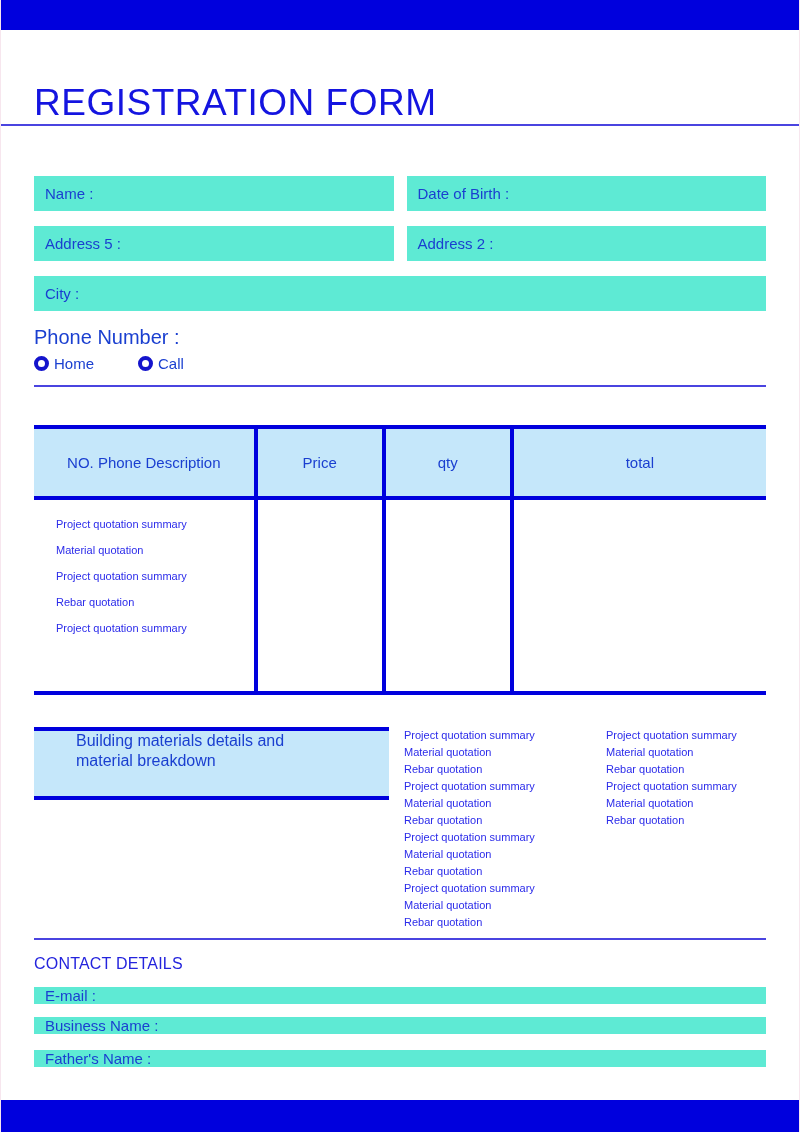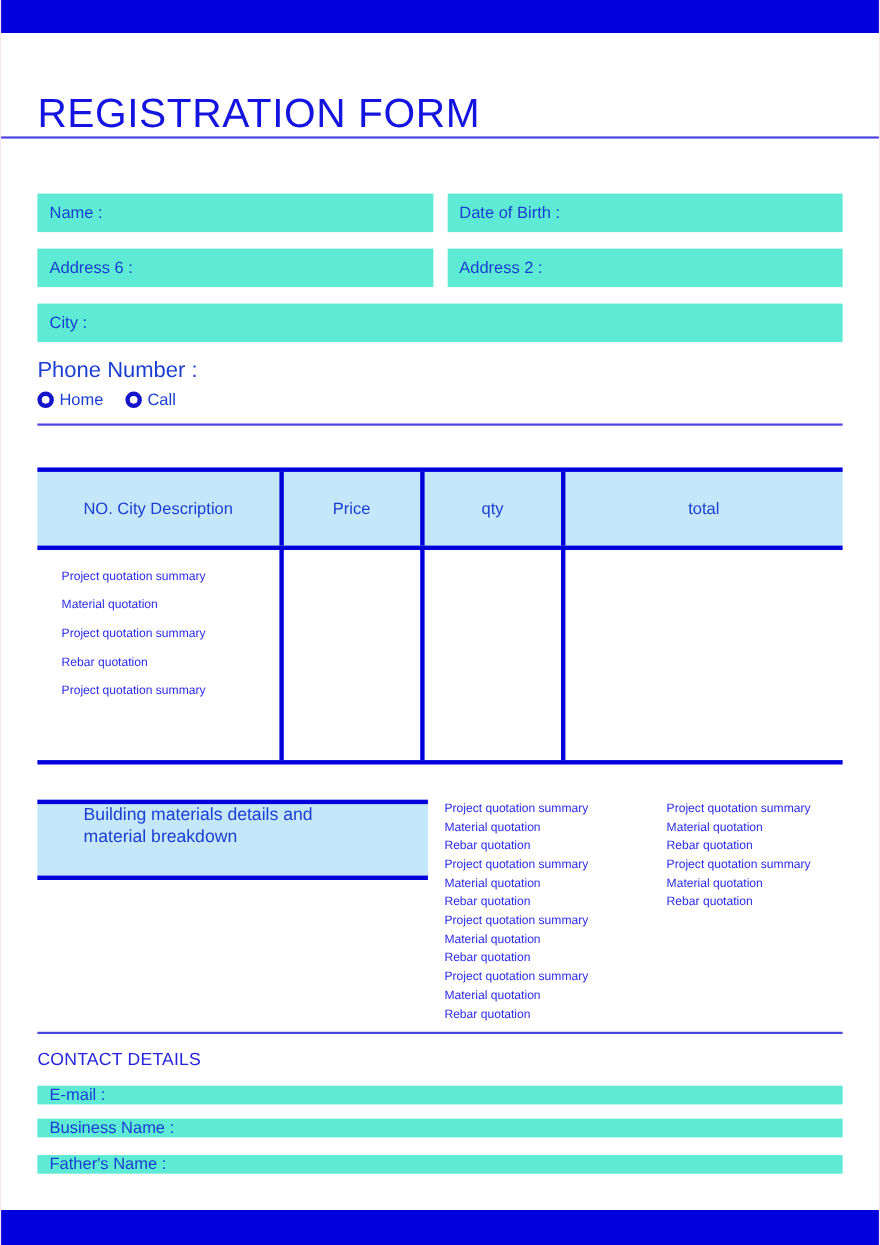--- a/index.html
+++ b/index.html
@@ -86,21 +86,21 @@
 
   .phone-label {
     color: #1a3fd0;
     font-size: 20px;
     margin-top: 2px;
     margin-bottom: 6px;
   }
   .radio-row {
     display: flex;
     align-items: center;
-    gap: 20px;
+    gap: 44px;
   }
   .radio-opt {
     display: flex;
     align-items: center;
     gap: 5px;
   }
   .radio-dot {
     width: 15px;
     height: 15px;
     border-radius: 50%;
@@ -240,21 +240,21 @@
       <div class="col field">
         <span class="field-label">Name :</span>
       </div>
       <div class="col field">
         <span class="field-label">Date of Birth :</span>
       </div>
     </div>
 
     <div class="row">
       <div class="col field">
-        <span class="field-label">Address 6 :</span>
+        <span class="field-label">Address 5 :</span>
       </div>
       <div class="col field">
         <span class="field-label">Address 2 :</span>
       </div>
     </div>
 
     <div class="row">
       <div class="col-full field">
         <span class="field-label">City :</span>
       </div>
@@ -272,21 +272,21 @@
         <span class="radio-text">Call</span>
       </div>
     </div>
 
     <div class="rule"></div>
   </div>
 
   <div class="table">
 
     <div class="table-head">
-      <div class="hcell cell-desc">NO. City Description</div>
+      <div class="hcell cell-desc">NO. Phone Description</div>
       <div class="hcell cell-price">Price</div>
       <div class="hcell cell-qty">qty</div>
       <div class="hcell cell-total">total</div>
     </div>
 
     <div class="table-body">
       <div class="bcell cell-desc">
         <div class="item-line">Project quotation summary</div>
         <div class="item-line">Material quotation</div>
         <div class="item-line">Project quotation summary</div>

